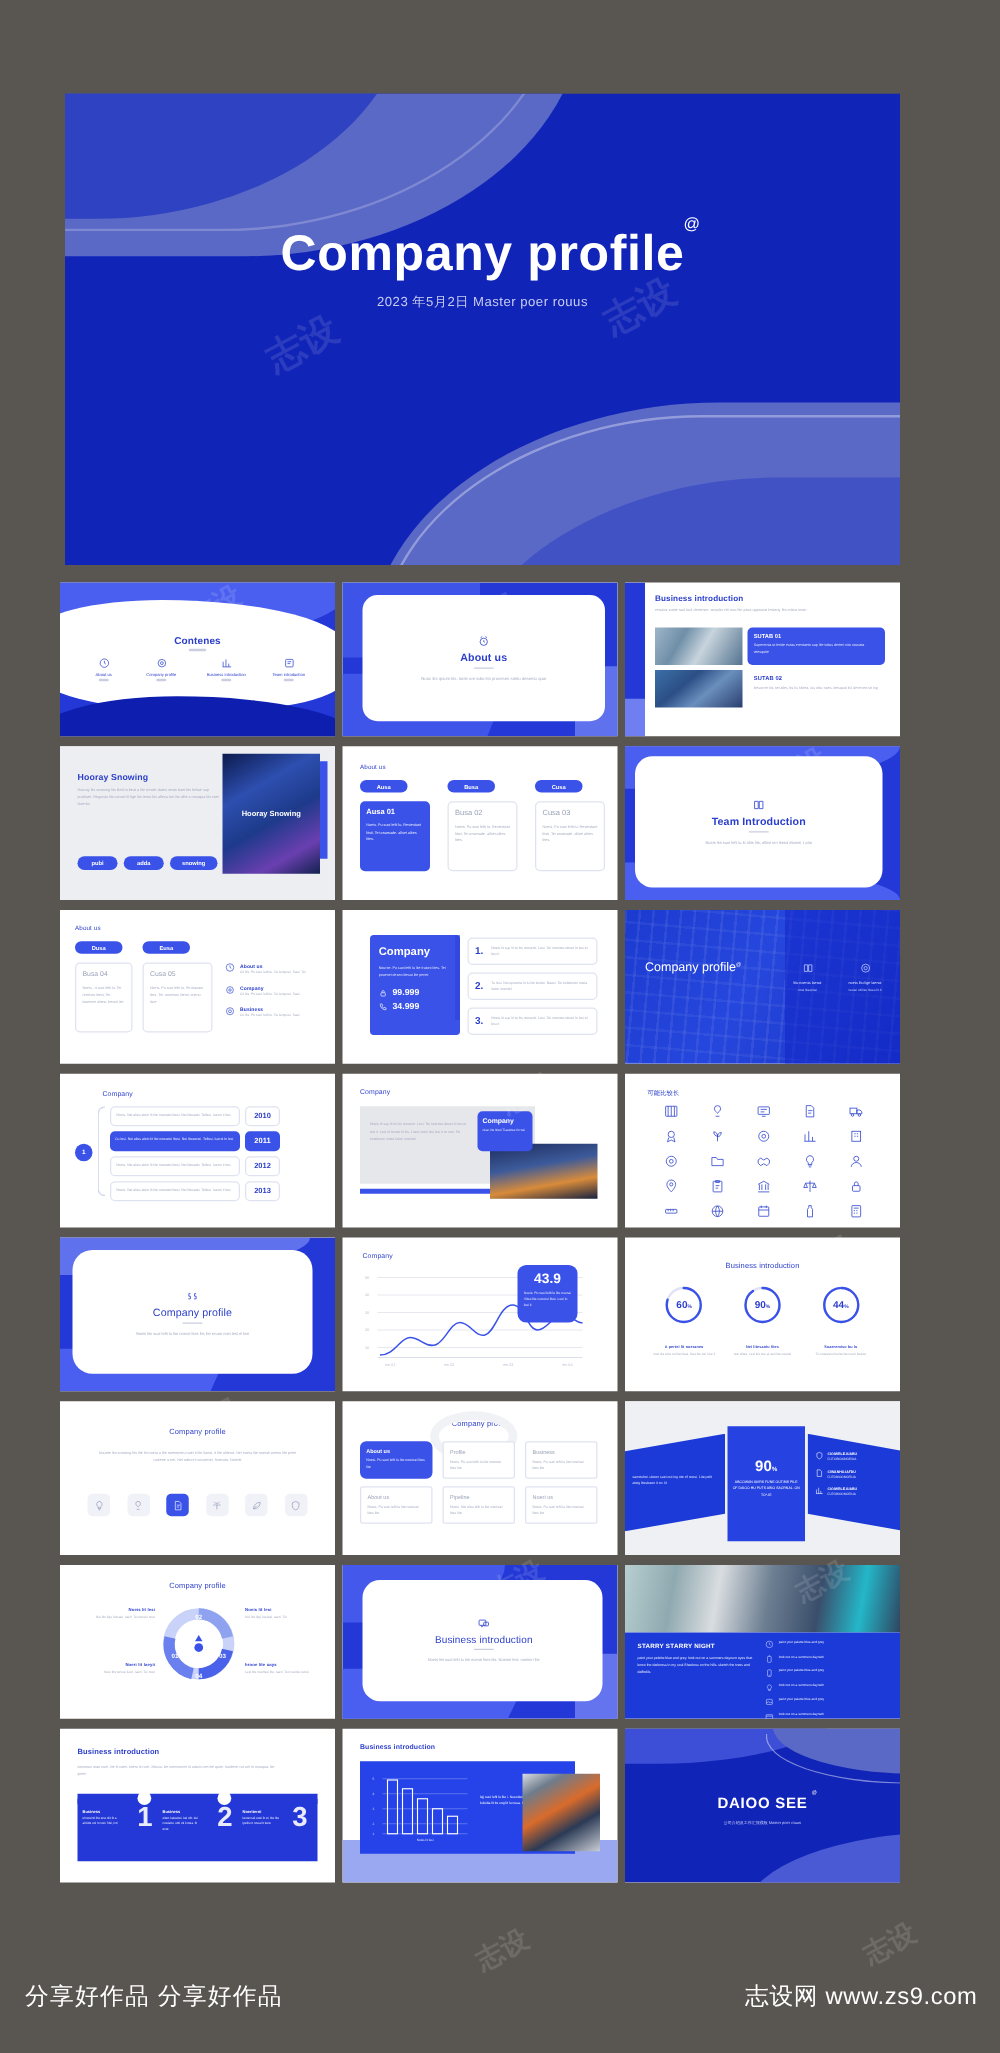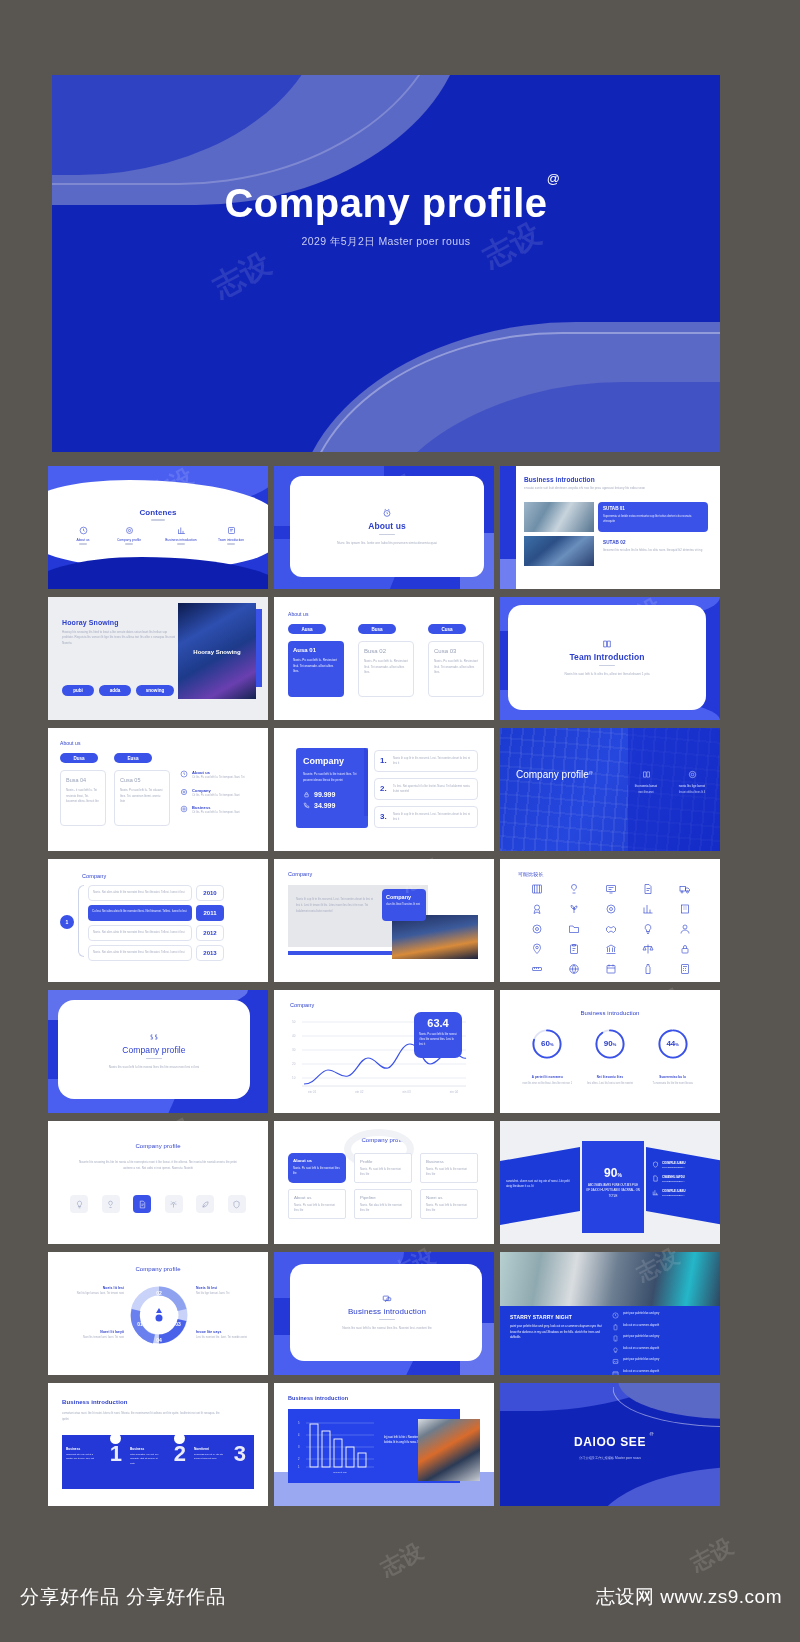--- a/index.html
+++ b/index.html
@@ -163,21 +163,21 @@
       <div class="hero-shape-d"></div>
       <div class="hero-line"></div>
     </div>
     <div class="wm" style="left:160px;top:180px">志设</div>
     <div class="wm" style="left:430px;top:150px">志设</div>
     <div class="hero-text">
       <div class="hero-title">
         <span>Company profile</span>
         <span class="hero-at">@</span>
       </div>
-      <div class="hero-meta">2029 年5月2日  Master poer rouus</div>
+      <div class="hero-meta">2023 年5月2日  Master poer rouus</div>
     </div>
   </div>
 
   <div class="grid">
 
     <div class="thumb">
       <div class="abs" style="inset:0;background:#2338d6"></div>
       <div class="abs" style="left:-10px;top:0;width:240px;height:46px;background:#4a5ff0;border-bottom-left-radius:120px 30px;border-bottom-right-radius:160px 46px"></div>
       <div class="abs" style="left:-20px;top:14px;width:250px;height:88px;background:#fff;border-top-left-radius:130px 34px;border-top-right-radius:190px 50px;border-bottom-left-radius:150px 40px;border-bottom-right-radius:120px 36px"></div>
       <div class="abs tcenter" style="left:0;right:0;top:42px">
@@ -582,21 +582,21 @@
         <path d="M16 70 C28 70 32 56 40 56 C48 56 52 64 60 62 C68 60 72 44 80 44 C88 44 92 56 100 54 C108 52 112 30 122 30 C132 30 134 50 142 50 C150 50 154 38 162 38 C170 38 174 46 178 44" fill="none" stroke="#3a52e8" stroke-width="1.2"></path>
         <line x1="14" y1="72" x2="178" y2="72" stroke="#dbdfea" stroke-width=".8"></line>
       </svg>
       <div class="abs flex" style="left:34px;top:100px;width:150px;justify-content:space-between;color:#b9bfd2;font-size:3px">
         <span>ein 01</span>
         <span>ein 02</span>
         <span>ein 03</span>
         <span>ein 04</span>
       </div>
       <div class="abs card-b" style="left:140px;top:22px;width:48px;height:46px;padding:5px;border-radius:7px">
-        <div style="font-size:11px;font-weight:bold;text-align:center">63.4</div>
+        <div style="font-size:11px;font-weight:bold;text-align:center">43.9</div>
         <div style="font-size:2.7px;margin-top:4px;line-height:1.8;opacity:.9">Noeis. Pu suoi lefti lu lite noerai i lites lite ooneroi lites. Lesi lo lesi it</div>
       </div>
     </div>
 
     <div class="thumb">
       <div class="abs tt" style="left:0;right:0;top:20px;text-align:center;font-size:6px;font-weight:normal">Business introduction</div>
       <div class="abs flex" style="left:16px;right:16px;top:38px;justify-content:space-around">
         <div style="width:56px;text-align:center">
           <svg width="32" height="32" viewBox="0 0 40 40">
             <circle cx="20" cy="20" r="17" fill="none" stroke="#dfe3f5" stroke-width="2.4"></circle>

